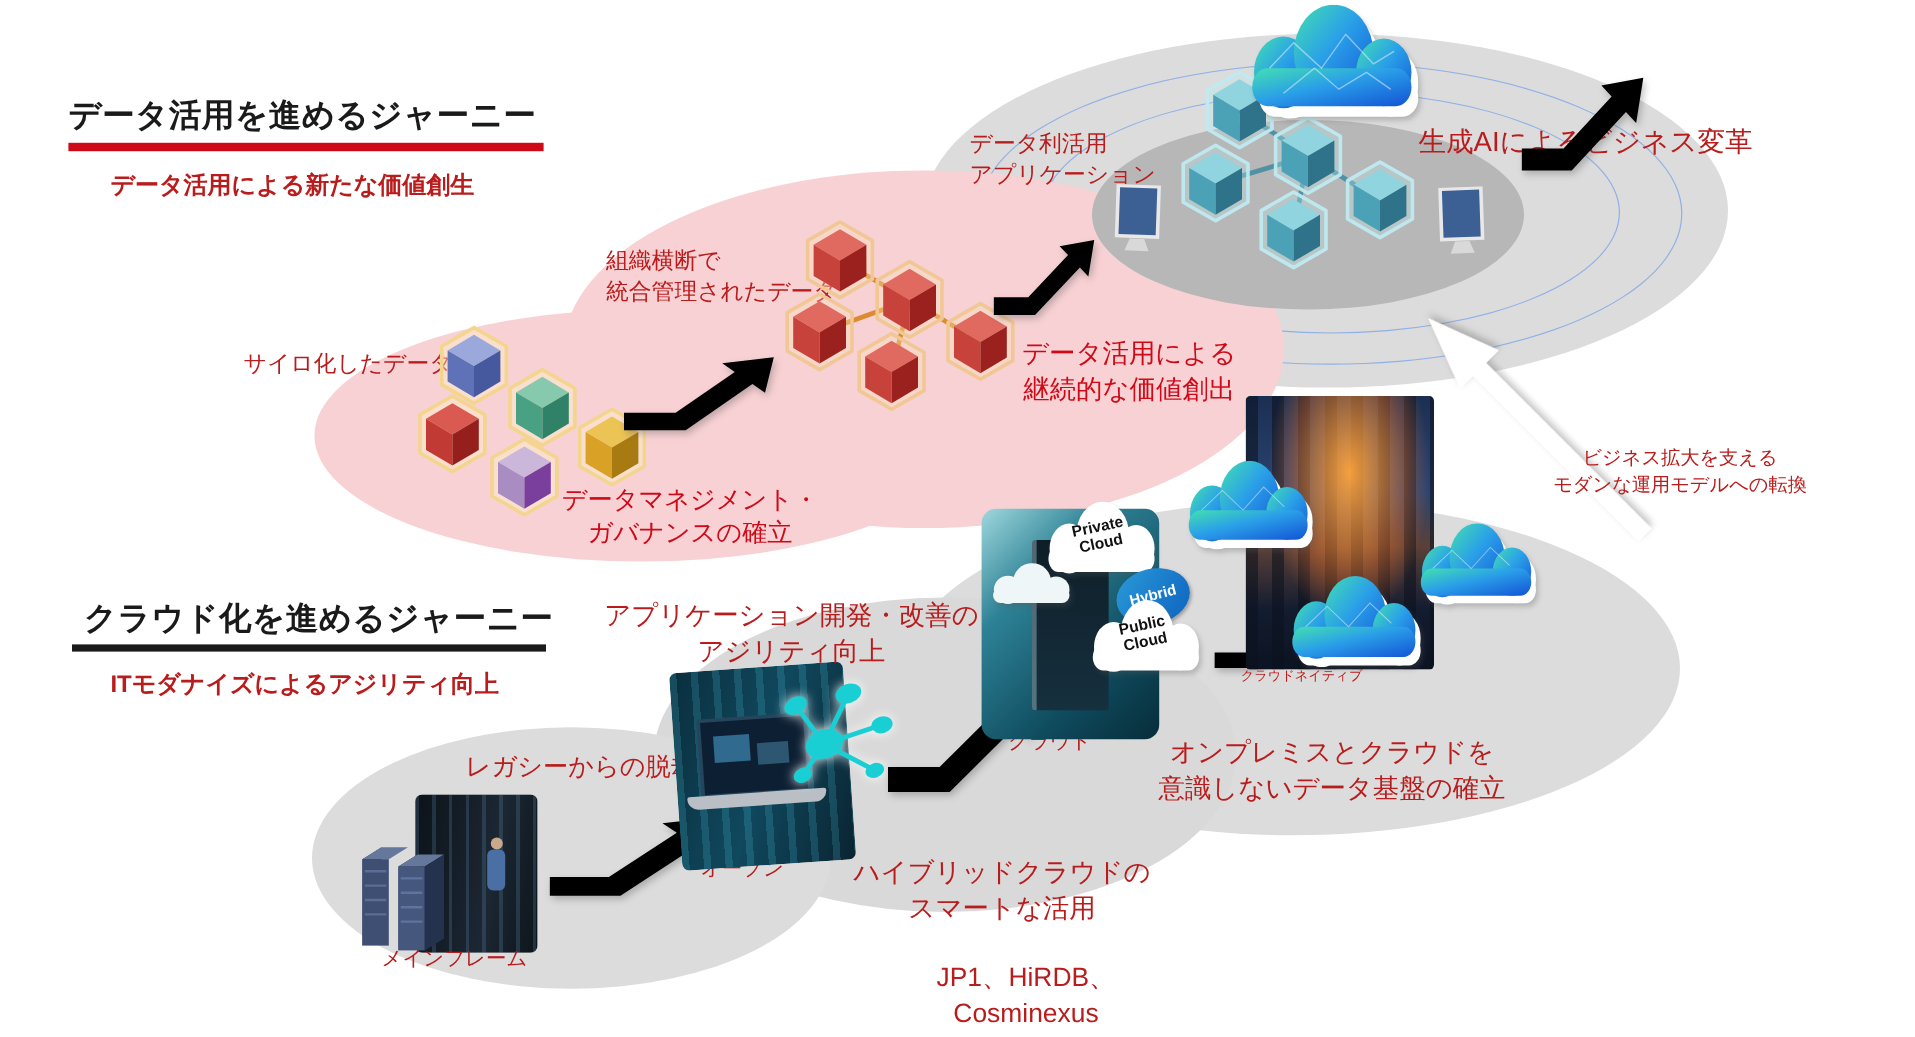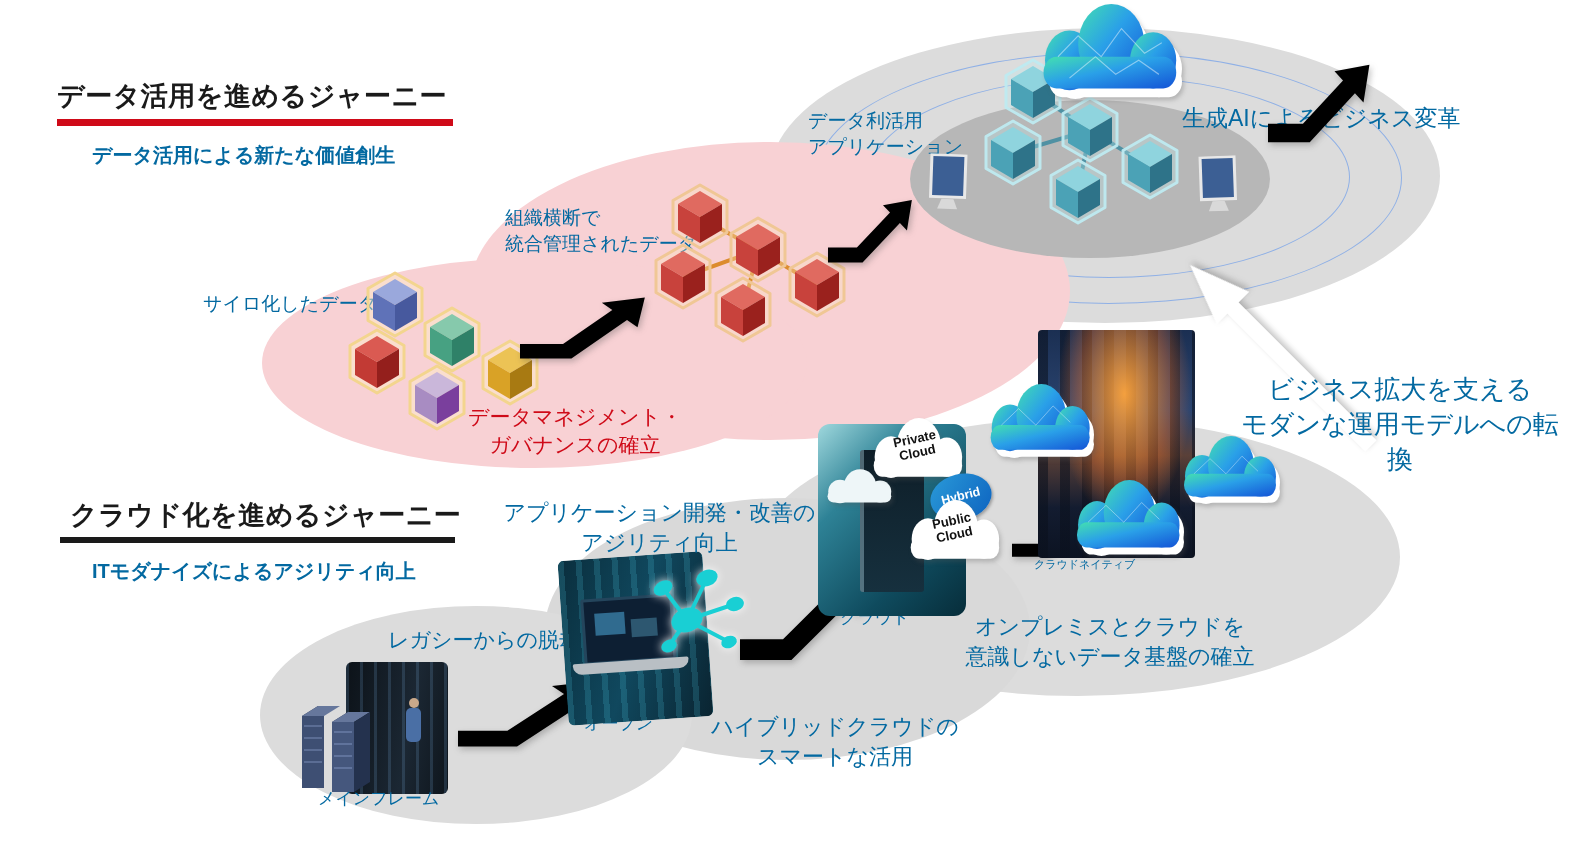--- a/index.html
+++ b/index.html
@@ -1,20 +1,20 @@
 <!DOCTYPE html>
 <html style="--red: #cf0a18; --pink: #f8d1d4; --gray: #dcdcdc; --grayInner: #b7b7b7; --ring: #8fb0e6;"><head>
 <meta charset="utf-8">
 <style>
   html,body{margin:0;padding:0;background:#fff;}
   body{font-family:"Liberation Sans","DejaVu Sans",sans-serif;color:#1a1a1a;}
   #canvas{position:relative;width:1596px;height:864px;overflow:hidden;background:#fff;}
   .abs{position:absolute;}
   .ell{position:absolute;border-radius:50%;}
-  .lbl{position:absolute;white-space:pre-line;line-height:1.35;color:#0369a1;}
+  .lbl{position:absolute;white-space:pre-line;line-height:1.35;color:#b91c1c;}
   .ctr{text-align:center;}
   .red{color:var(--red,#cf0a18);}
   .bold{font-weight:bold;}
   .title{position:absolute;font-weight:bold;font-size:27px;letter-spacing:.5px;}
   .bar{position:absolute;}
   .arrow{position:absolute;}
   .arrow svg{width:100%;height:100%;filter:drop-shadow(2px 3px 3px rgba(80,80,80,.35));}
   .arrow polygon{fill:#fff;}
   .photo{position:absolute;border-radius:5px;}
   .cloudsvg{position:absolute;filter:drop-shadow(2px 3px 2px rgba(90,90,90,.3));}
@@ -94,20 +94,22 @@
       <line x1="108" y1="70" x2="93" y2="130"></line>
       <line x1="108" y1="70" x2="167" y2="105"></line>
     </g>
     <use href="#cube" x="25" y="9" style="--ct:#e06a60;--cl:#c8423c;--cr:#9a211d;--hx:#f0c795;--hf:rgba(250,225,185,.35)"></use>
     <use href="#cube" x="8" y="69" style="--ct:#e06a60;--cl:#c8423c;--cr:#9a211d;--hx:#f0c795;--hf:rgba(250,225,185,.35)"></use>
     <use href="#cube" x="68" y="102" style="--ct:#e06a60;--cl:#c8423c;--cr:#9a211d;--hx:#f0c795;--hf:rgba(250,225,185,.35)"></use>
     <use href="#cube" x="142" y="77" style="--ct:#e06a60;--cl:#c8423c;--cr:#9a211d;--hx:#f0c795;--hf:rgba(250,225,185,.35)"></use>
     <use href="#cube" x="83" y="42" style="--ct:#e06a60;--cl:#c8423c;--cr:#9a211d;--hx:#f0c795;--hf:rgba(250,225,185,.35)"></use>
   </svg>
 
+  <div class="lbl ctr red" style="left:826px;top:280px;width:230px;font-size:22px;">データ活用による
+継続的な価値創出</div>
 
   <div class="arrow" style="left:520px;top:286px;width:128px;height:74px;">
     <svg viewBox="0 0 122 102" preserveAspectRatio="none">
         <use href="#steparrow"></use>
       </svg>
   </div>
   <div class="arrow" style="left:828px;top:188px;width:86px;height:76px;">
     <svg viewBox="0 0 122 102" preserveAspectRatio="none">
         <use href="#steparrow"></use>
       </svg>
@@ -280,22 +282,24 @@
     <use href="#cloudShape" fill="#ffffff" transform="translate(4,5)"></use>
       <use href="#cloudShape" fill="url(#cg)"></use>
     <polyline points="18,30 34,18 50,30 66,16 82,28" stroke="rgba(255,255,255,.45)" stroke-width="0.7" fill="none"></polyline>
   </svg>
   <div class="lbl" style="left:1002px;top:557px;font-size:11px;margin-left:32px;">クラウドネイティブ</div>
 
   <div class="lbl ctr" style="left:700px;top:712px;width:270px;font-size:22px;">ハイブリッドクラウドの
 スマートな活用</div>
   <div class="lbl ctr" style="left:935px;top:612px;width:350px;font-size:22px;">オンプレミスとクラウドを
 意識しないデータ基盤の確立</div>
+  <div class="lbl ctr" style="left:740px;top:800px;width:230px;font-size:22px;">JP1、HiRDB、
+Cosminexus</div>
 
   <div class="arrow" style="left:1149px;top:319px;width:260px;height:70px;transform:rotate(-135deg);">
     <svg viewBox="0 0 260 70" preserveAspectRatio="none">
       <polygon points="0,27 195,27 195,12 256,35 195,58 195,43 0,43"></polygon>
     </svg>
   </div>
-  <div class="lbl ctr" style="left:1240px;top:372px;width:320px;font-size:26px;">ビジネス拡大を支える
+  <div class="lbl ctr" style="left:1240px;top:372px;width:320px;font-size:16px;">ビジネス拡大を支える
 モダンな運用モデルへの転換</div>
 
 </div>
 
 </body></html>

